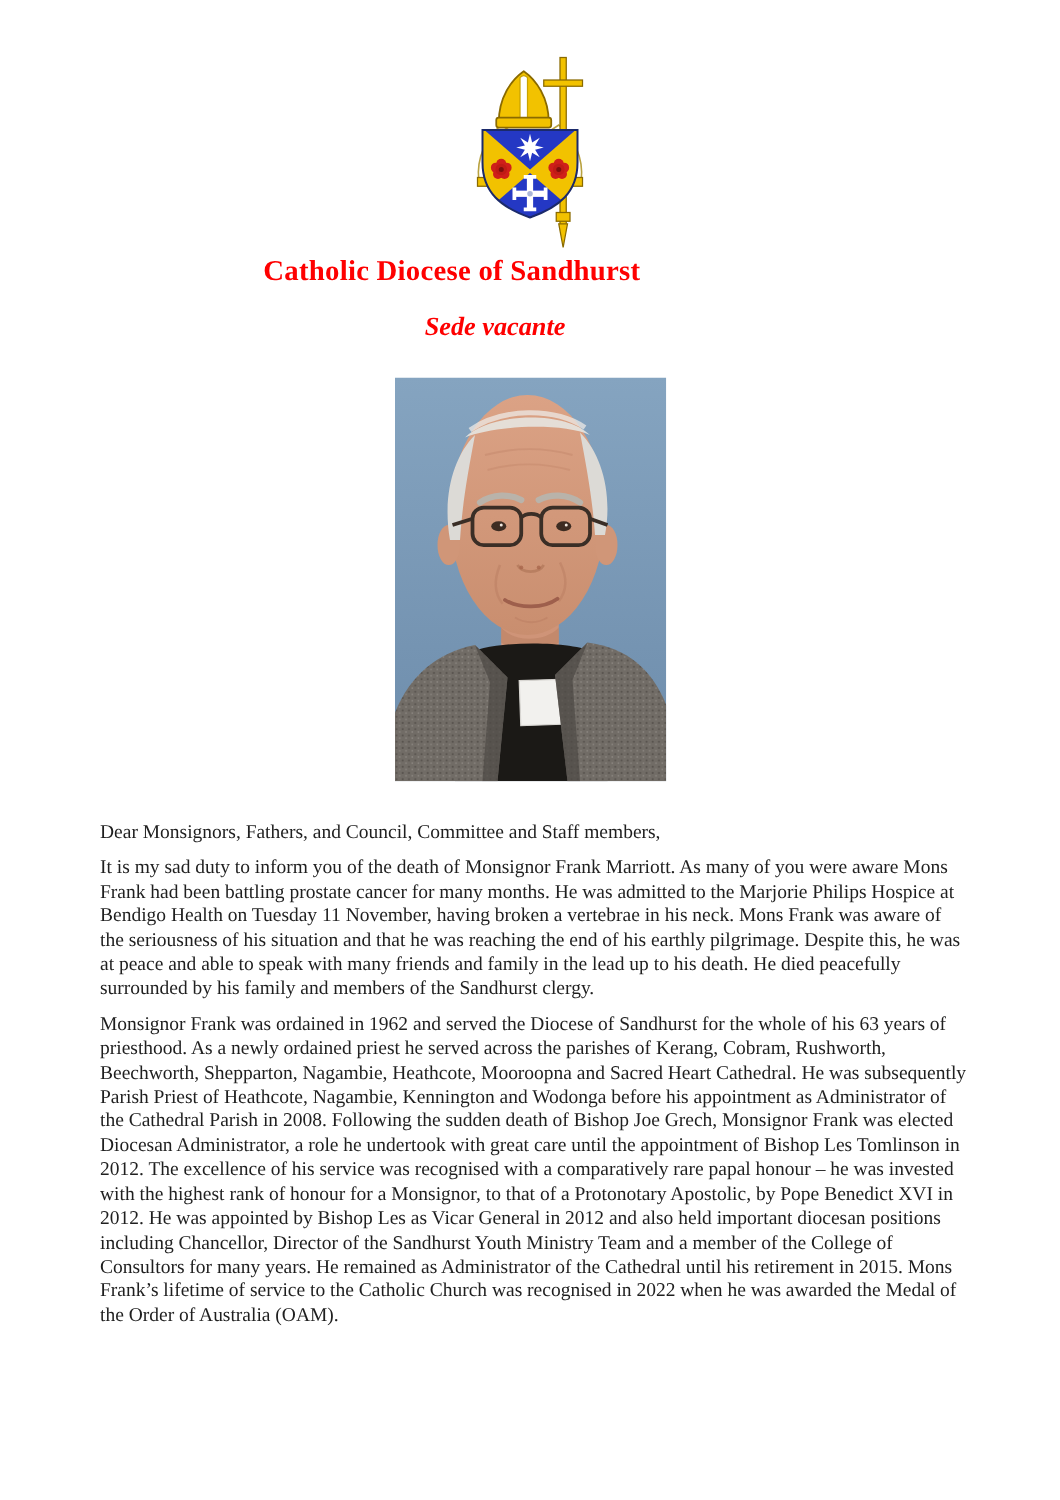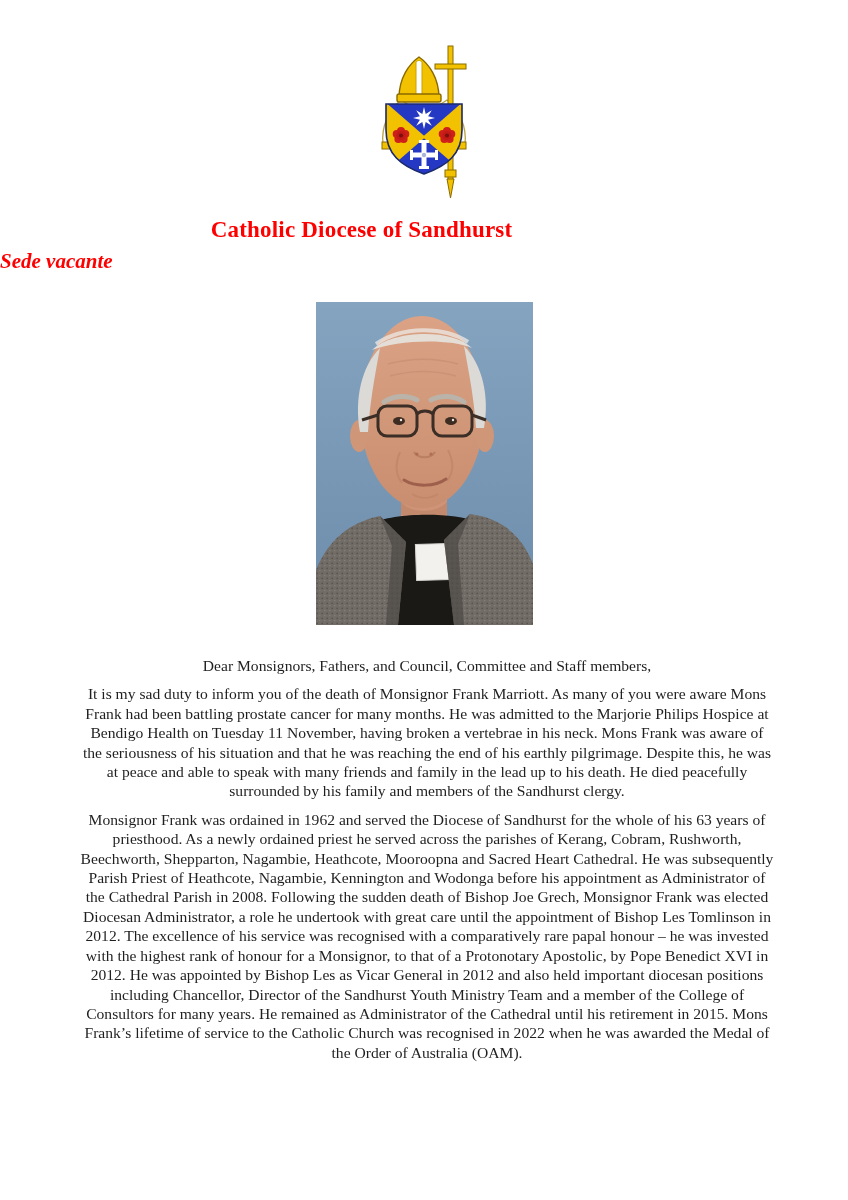--- a/index.html
+++ b/index.html
@@ -12,51 +12,51 @@
   }
   
   .crest{
     position:absolute;
     left:359px;top:42px;
     width:130px;height:162px;
   }
   
   .doc-title{
     position:absolute;
-    left:0;top:217px;width:723px;
+    left:0;top:204px;width:723px;
     text-align:center;
     color:#fe0000;
     font-size:23px;
     font-weight:bold;
     letter-spacing:0.2px;
   }
   .doc-subtitle{
     position:absolute;
     left:0;top:249px;width:792px;
-    text-align:left;
+    text-align:center;
     color:#fe0000;
     font-size:21px;
     font-weight:bold;
     font-style:italic;
   }
   
   .portrait{
     position:absolute;
     left:316px;top:302px;
     width:217px;height:323px;
   }
   
   .letter{
     position:absolute;
     left:80px;top:656px;
     width:694px;
     color:#1f1f1f;
     font-size:15.6px;
     line-height:19.4px;
-    text-align:center;
+    text-align:left;
   }
   .letter p{margin:0 0 9px 0;}
   .letter .italic{}
 </style>
 </head>
 <body>
 
 <div class="page">
 
   <div class="crest">

